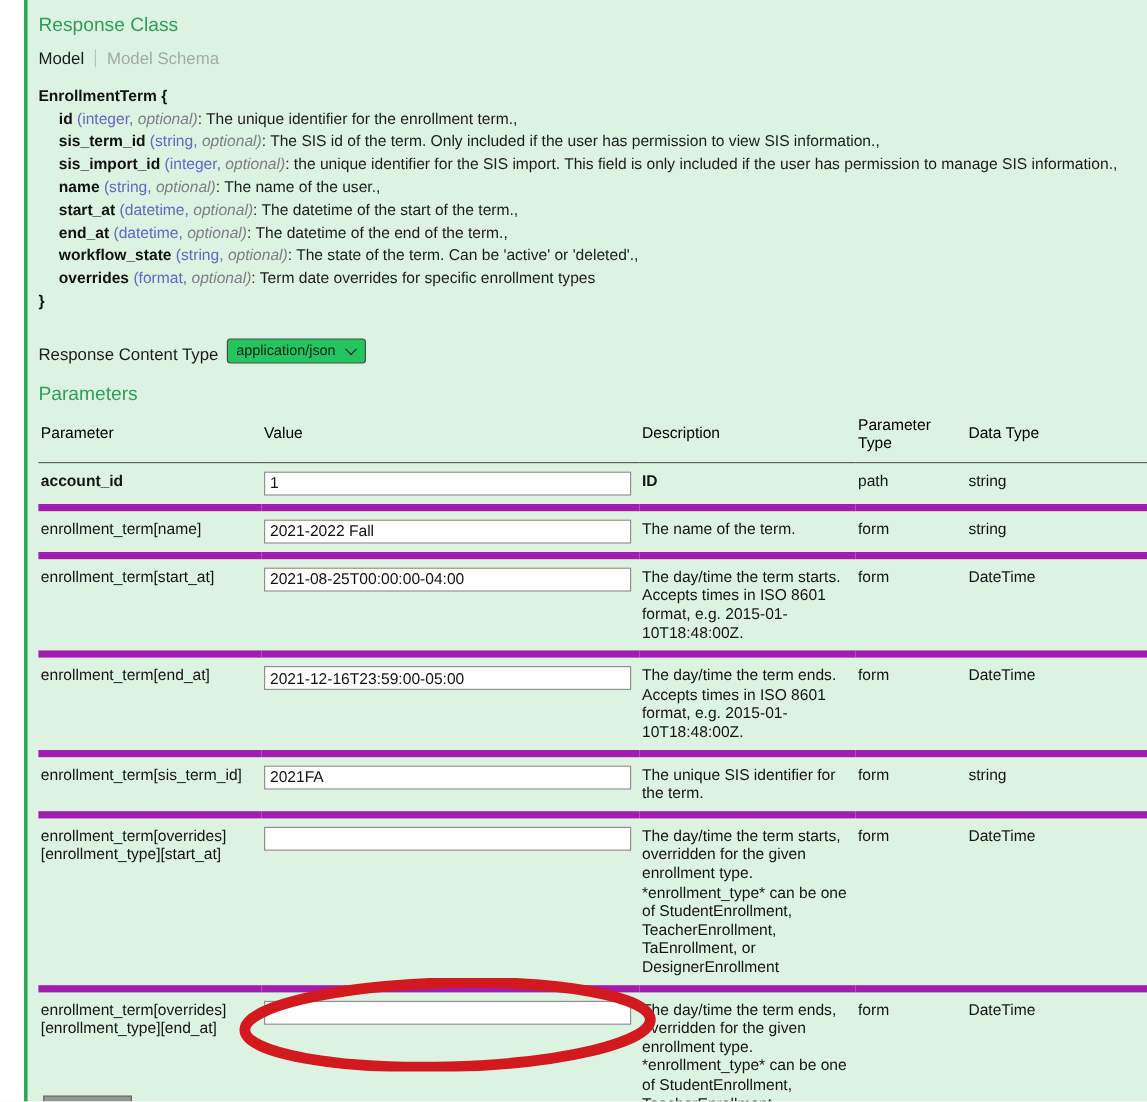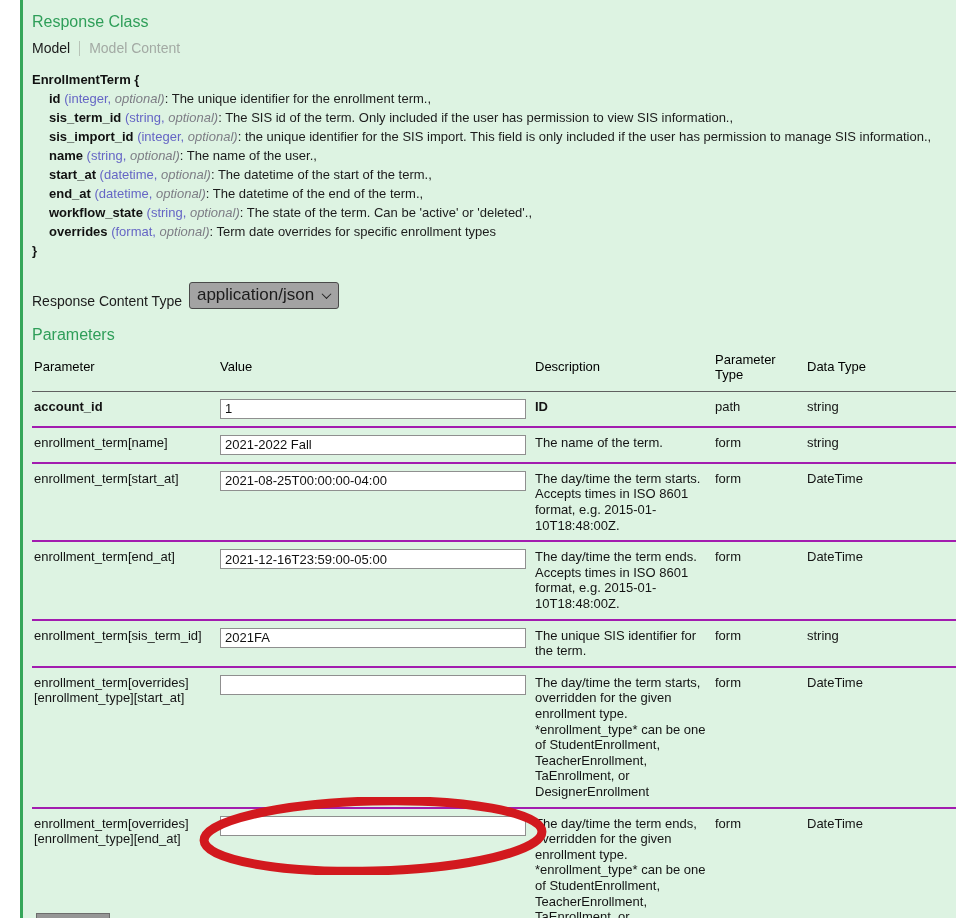--- a/index.html
+++ b/index.html
@@ -17,29 +17,29 @@
   .model{font-size:13px;line-height:19px;margin:0 0 22px 0;}
   .model-head,.model-close{font-weight:700;color:#111;}
   .model-props{padding-left:17px;}
   .prop-name{font-weight:700;color:#111;}
   .prop-type{color:#6565c5;}
   .prop-opt{color:#7d7d85;font-style:italic;}
   .prop-close{color:#7d7d85;font-style:italic;}
   
   .rct{display:flex;align-items:flex-end;margin:0 0 17px 0;font-size:14px;}
   .rct-label{margin-right:7px;}
-  .select{display:inline-flex;align-items:center;background:#a3a3a3;border:1px solid #4a4a4a;
-          border-radius:3px;padding:2px 8px 3px 7px;font-size:17px;cursor:default;}
+  .select{display:inline-flex;align-items:center;background:#22c55e;border:1px solid #4a4a4a;
+          border-radius:3px;padding:2px 8px 3px 7px;font-size:12px;cursor:default;}
   .chevron{width:6px;height:6px;border-right:1.7px solid #222;border-bottom:1.7px solid #222;
            transform:rotate(45deg) translate(-1px,-1px);margin-left:9px;}
   
   table.params{width:100%;border-collapse:collapse;table-layout:fixed;font-size:13px;margin-top:6px;}
   table.params th{color:#000000;font-weight:400;text-align:left;vertical-align:middle;
                   padding:3px 2px 8px 2px;border-bottom:1px solid #606060;line-height:1.15;}
-  table.params td{vertical-align:top;padding:7px 2px;border-bottom:2px solid #a21caf;color:#141414;}
+  table.params td{vertical-align:top;padding:7px 2px;border-bottom:6px solid #a21caf;color:#141414;}
   td.param{line-height:1.18;}
   td.param.bold,td.desc.bold{font-weight:700;}
   .value-input{width:306px;height:20px;box-sizing:border-box;border:1px solid #8f8f8f;background:#fff;
                font-family:inherit;font-size:13px;padding:1px 4px;color:#111;}
   td.desc{line-height:1.2;}
   .input-wrap{position:relative;display:inline-block;}
   .red-ellipse{display:none;position:absolute;left:-23px;top:-19px;width:352px;height:78px;
                pointer-events:none;z-index:5;}
   tr.annotated .red-ellipse{display:block;}
   
@@ -49,21 +49,21 @@
 </head>
 <body>
 
 <div class="panel">
 
   <h2 class="sec">Response Class</h2>
 
   <div class="tabs">
     <span class="tab active">Model</span>
     <span class="tab-divider"></span>
-    <span class="tab inactive">Model Content</span>
+    <span class="tab inactive">Model Schema</span>
   </div>
 
   <div class="model">
     <div class="model-head">EnrollmentTerm {</div>
     <div class="model-props" id="model-props">
   <div class="model-prop"><span class="prop-name">id</span><span class="prop-type"> (</span><span class="prop-type">integer</span><span class="prop-type">, </span><span class="prop-opt">optional</span><span class="prop-close">)</span><span>: </span><span class="prop-desc">The unique identifier for the enrollment term.,</span></div>
 
   <div class="model-prop"><span class="prop-name">sis_term_id</span><span class="prop-type"> (</span><span class="prop-type">string</span><span class="prop-type">, </span><span class="prop-opt">optional</span><span class="prop-close">)</span><span>: </span><span class="prop-desc">The SIS id of the term. Only included if the user has permission to view SIS information.,</span></div>
 
   <div class="model-prop"><span class="prop-name">sis_import_id</span><span class="prop-type"> (</span><span class="prop-type">integer</span><span class="prop-type">, </span><span class="prop-opt">optional</span><span class="prop-close">)</span><span>: </span><span class="prop-desc">the unique identifier for the SIS import. This field is only included if the user has permission to manage SIS information.,</span></div>

